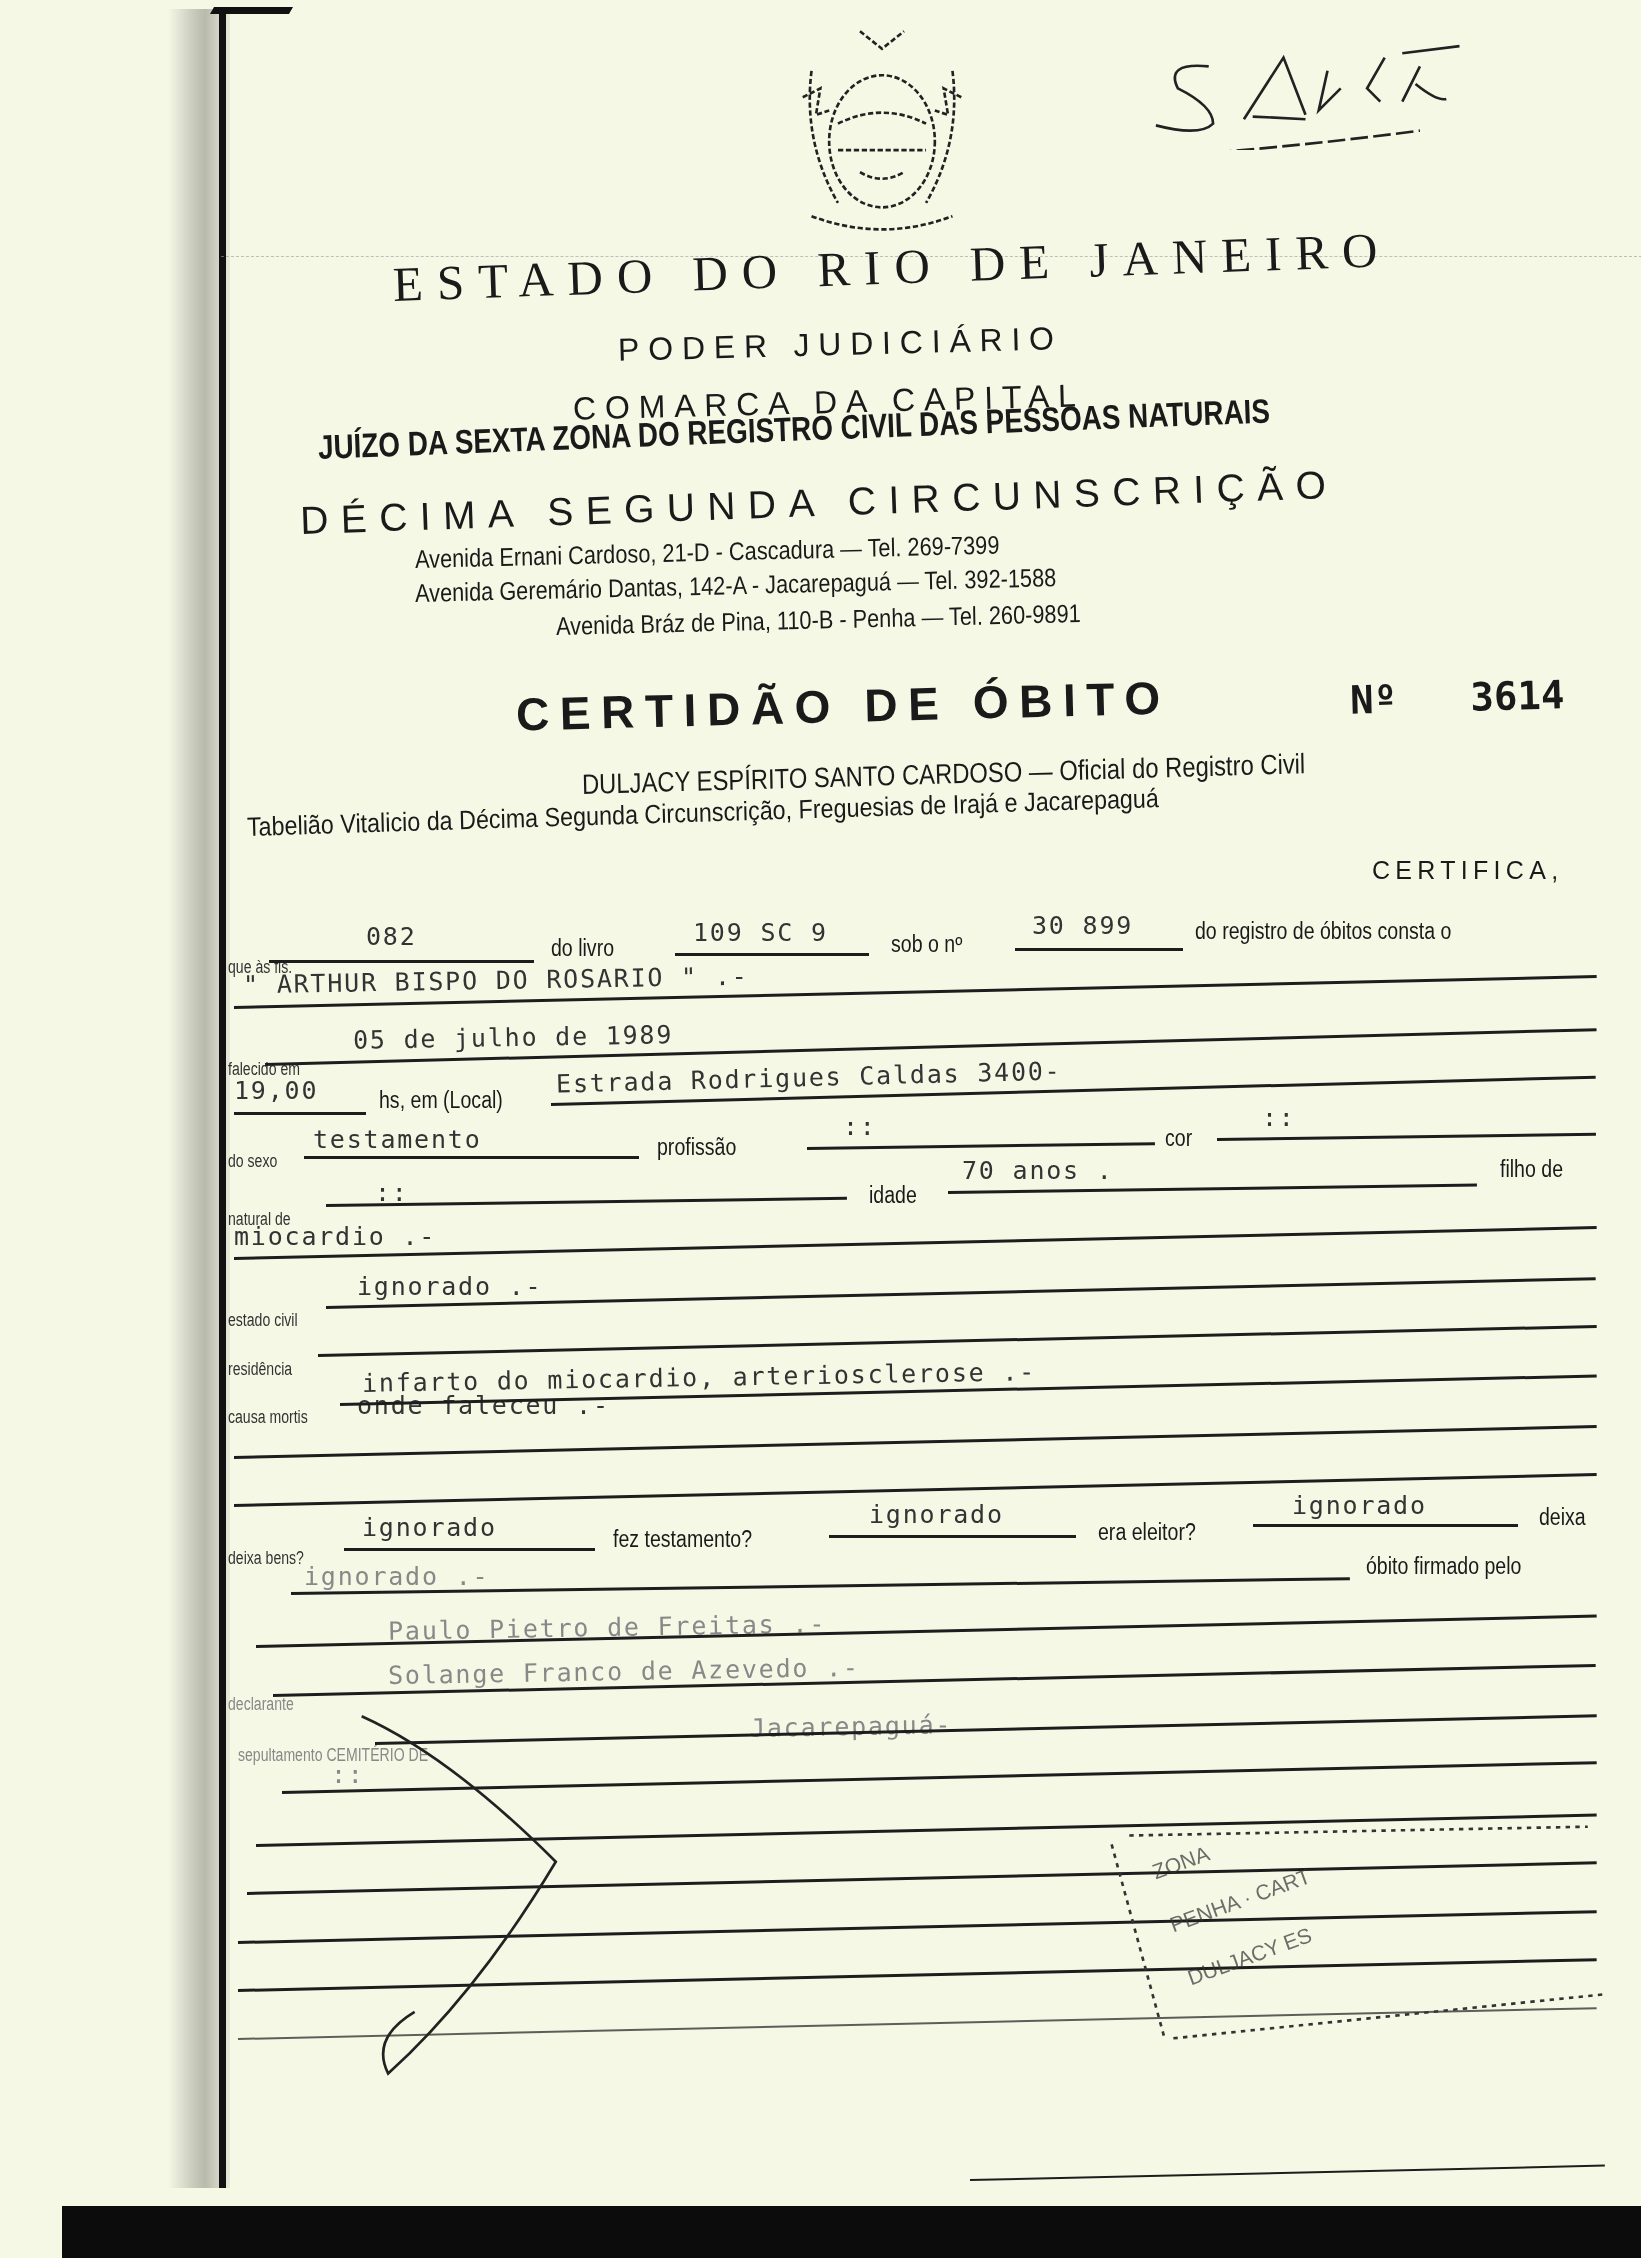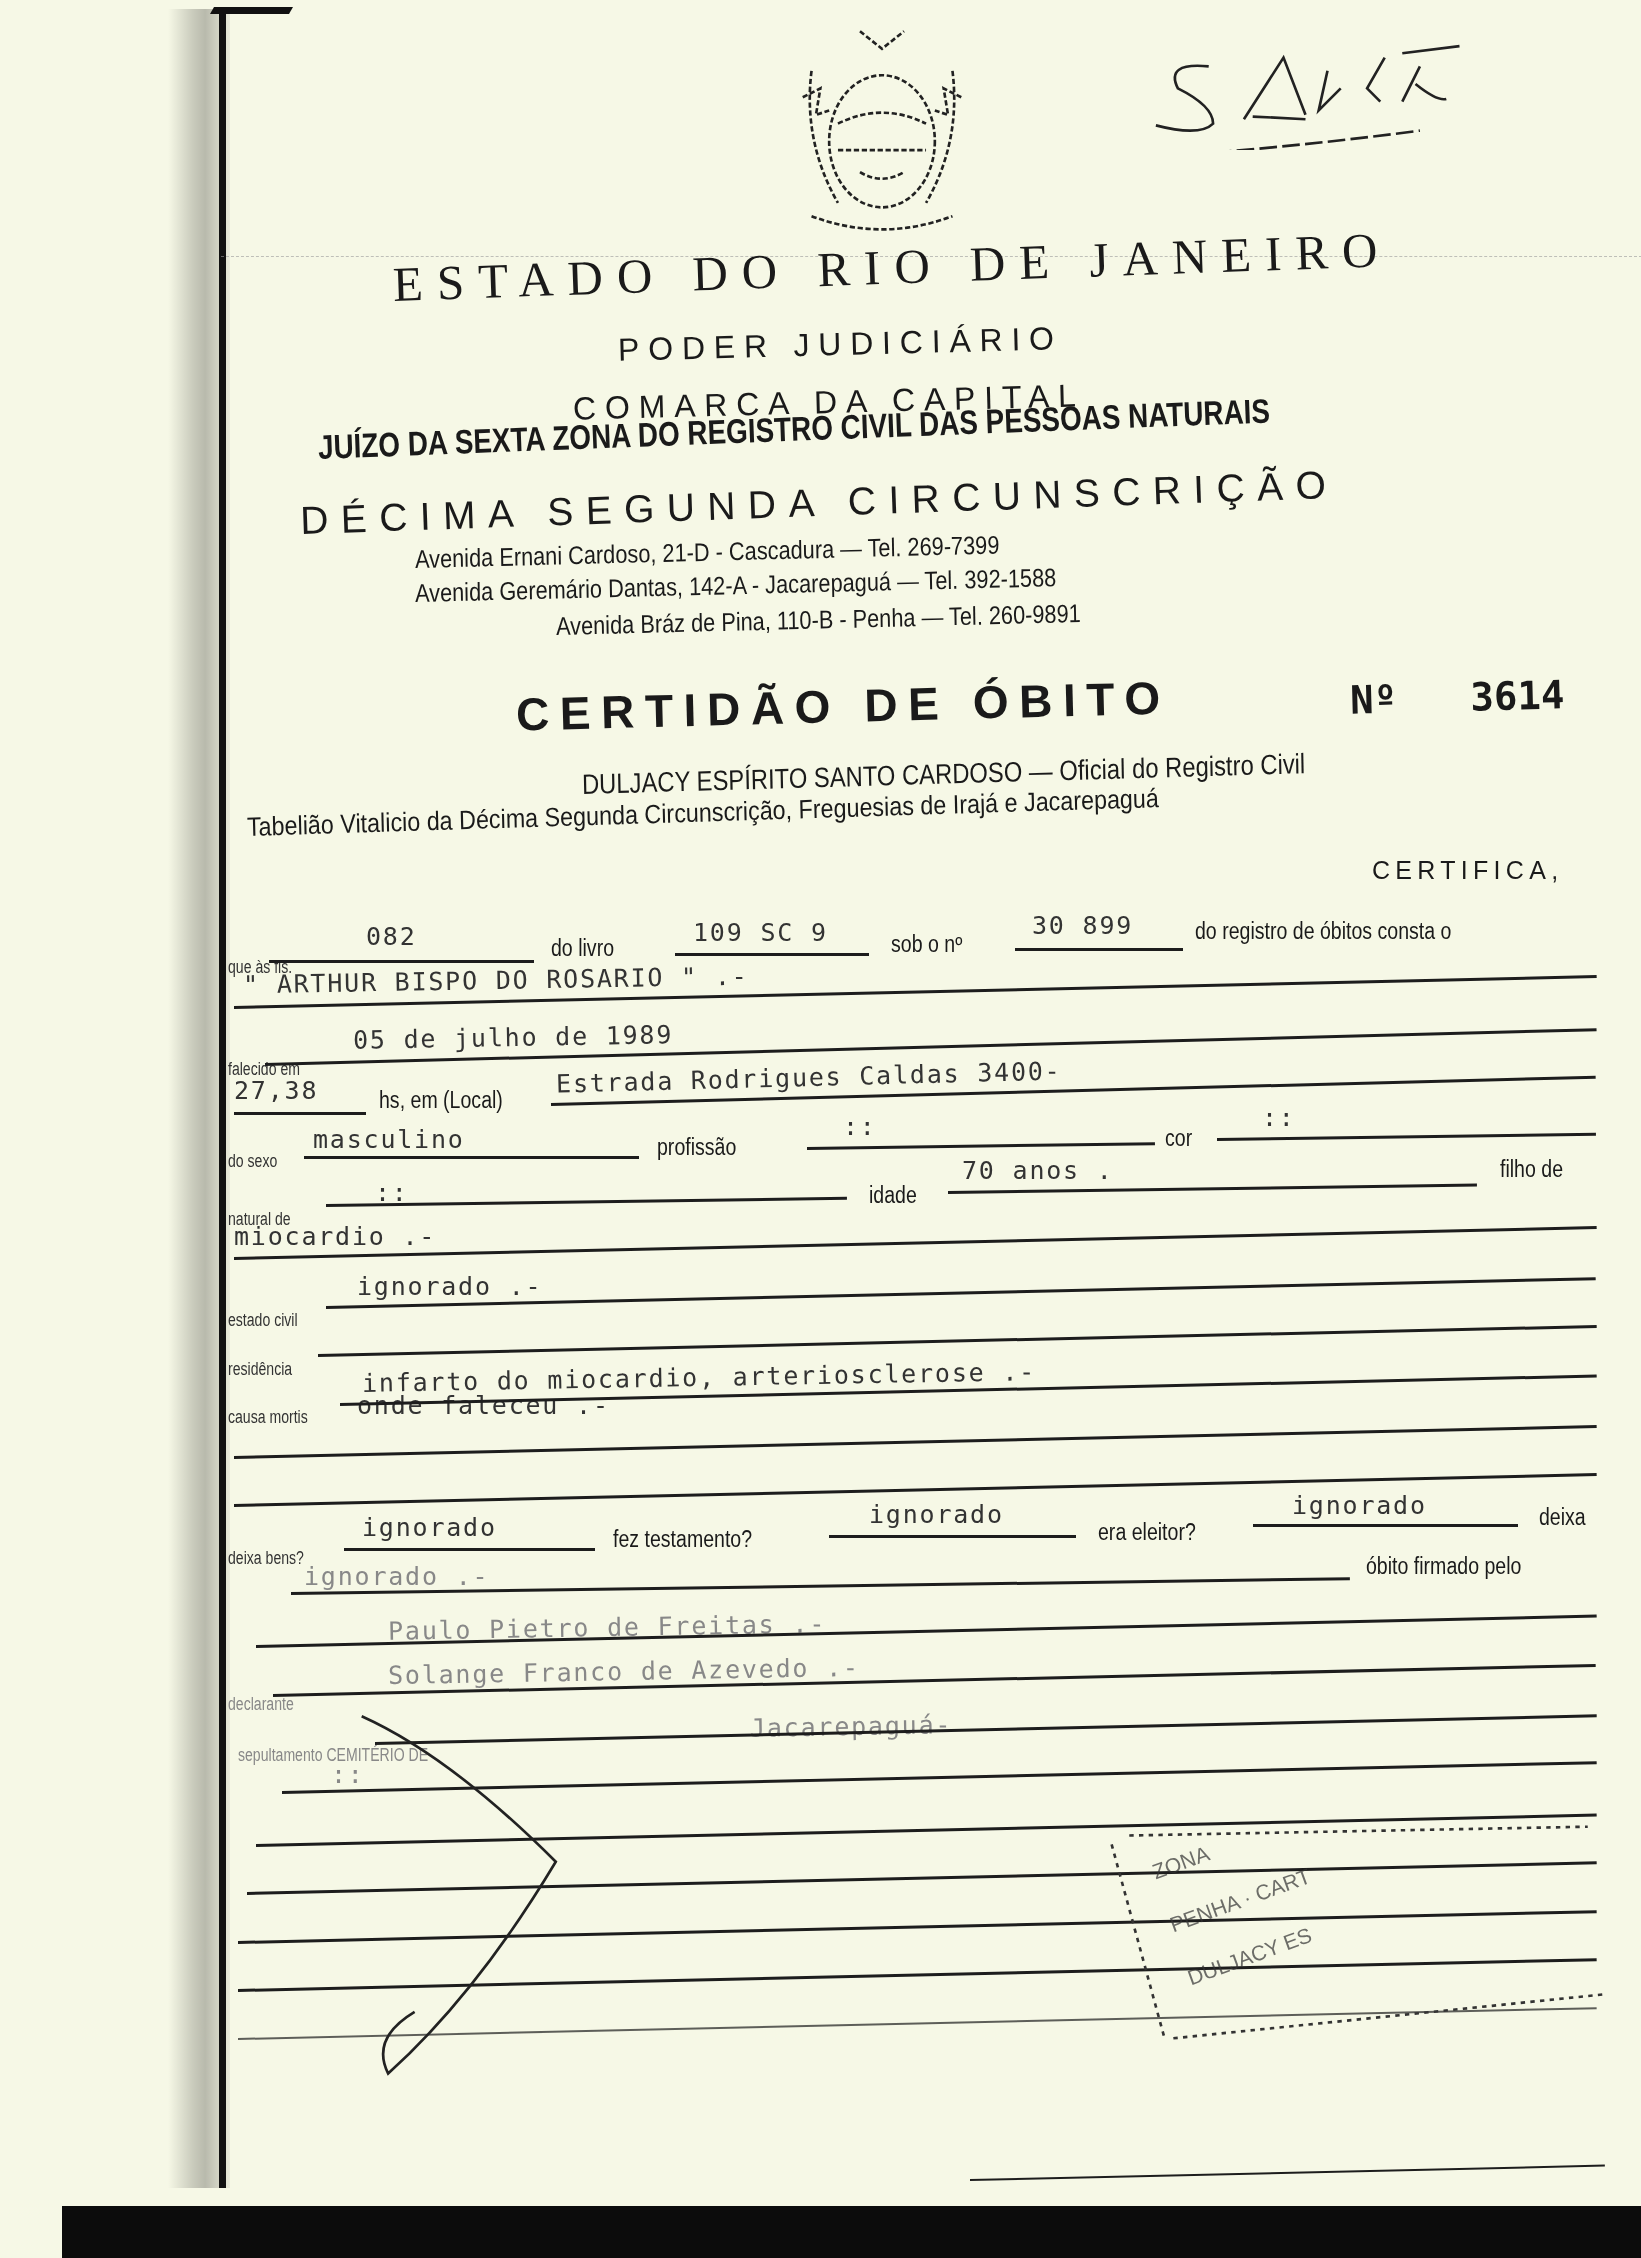--- a/index.html
+++ b/index.html
@@ -126,28 +126,28 @@
   <div class="val" style="left:1032px;top:911px">30 899</div>
   <div class="lbl" style="left:1195px;top:918px">do registro de óbitos consta o</div>
 
   <div class="val" style="left:243px;top:966px;transform:rotate(-1deg)">" ARTHUR BISPO DO ROSARIO " .-</div>
   <div class="rule" style="left:234px;top:1006px;width:1363px;transform:rotate(-1.3deg)"></div>
 
   <div class="lbl-sm" style="left:228px;top:1059px">falecido em</div>
   <div class="val" style="left:353px;top:1023px;transform:rotate(-1deg)">05 de julho de 1989</div>
   <div class="rule" style="left:265px;top:1063px;width:1332px;transform:rotate(-1.5deg)"></div>
 
-  <div class="val" style="left:234px;top:1076px">27,38</div>
+  <div class="val" style="left:234px;top:1076px">19,00</div>
   <div class="rule" style="left:234px;top:1112px;width:132px"></div>
   <div class="lbl" style="left:379px;top:1087px">hs, em (Local)</div>
   <div class="val" style="left:556px;top:1063px;transform:rotate(-1.5deg)">Estrada Rodrigues Caldas 3400-</div>
   <div class="rule" style="left:551px;top:1103px;width:1045px;transform:rotate(-1.5deg)"></div>
 
   <div class="lbl-sm" style="left:228px;top:1151px">do sexo</div>
-  <div class="val" style="left:313px;top:1125px">masculino</div>
+  <div class="val" style="left:313px;top:1125px">testamento</div>
   <div class="rule" style="left:304px;top:1156px;width:335px"></div>
   <div class="lbl" style="left:657px;top:1134px">profissão</div>
   <div class="val" style="left:843px;top:1112px">::</div>
   <div class="rule" style="left:807px;top:1147px;width:348px;transform:rotate(-0.8deg)"></div>
   <div class="lbl" style="left:1165px;top:1125px">cor</div>
   <div class="val" style="left:1262px;top:1103px">::</div>
   <div class="rule" style="left:1217px;top:1138px;width:379px;transform:rotate(-0.8deg)"></div>
 
   <div class="lbl-sm" style="left:228px;top:1209px">natural de</div>
   <div class="val" style="left:375px;top:1178px">::</div>

